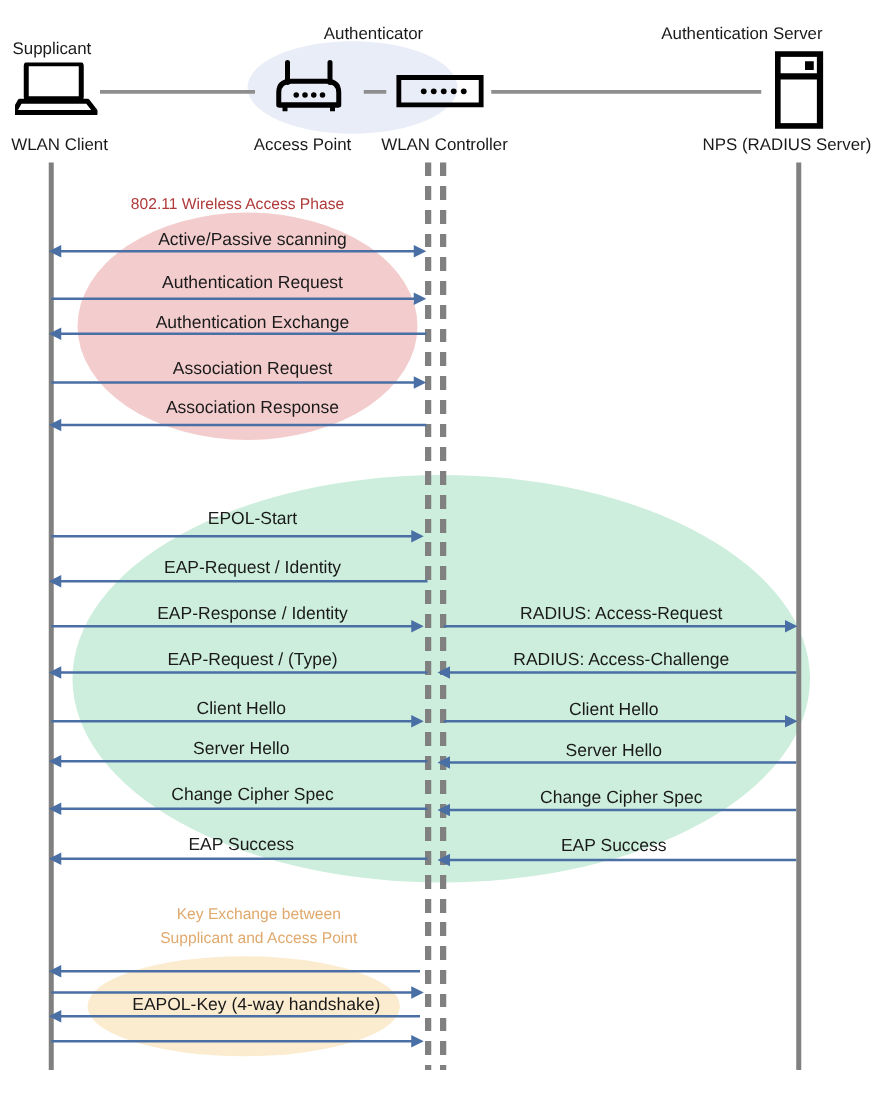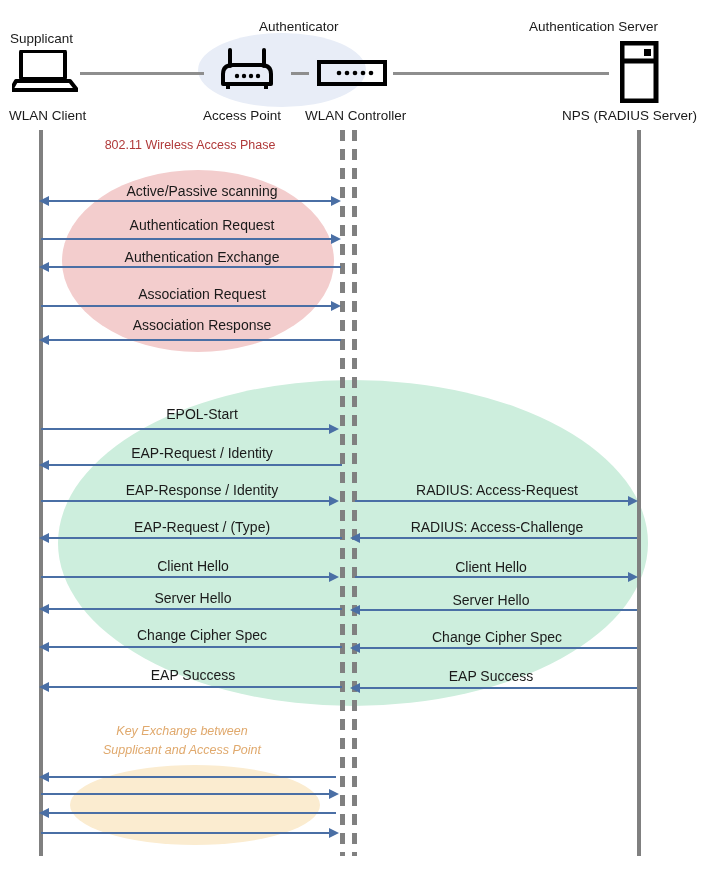--- a/index.html
+++ b/index.html
@@ -173,21 +173,21 @@
 
   <div class="phase-ellipse" style="left:58px; top:380px; width:590px; height:326px; background:#cdeedd;"></div>
 
   <div class="phase-ellipse" style="left:70px; top:765px; width:250px; height:80px; background:#fbecd0;"></div>
 
   <div class="lifeline-solid" style="left:39px; top:130px; height:726px;"></div>
   <div class="lifeline-dashed" style="left:340px; top:130px; height:726px;"></div>
   <div class="lifeline-dashed" style="left:352px; top:130px; height:726px;"></div>
   <div class="lifeline-solid" style="left:637px; top:130px; height:726px;"></div>
 
-  <div class="phase-label" style="left:88px; top:136px; width:204px; color:#b03a3a;">802.11 Wireless Access Phase</div>
+  <div class="phase-label" style="left:88px; top:154px; width:204px; color:#b03a3a;">802.11 Wireless Access Phase</div>
 
   <div class="msg-label" style="left:202px; top:183px;">Active/Passive scanning</div>
   <div class="msg-line" style="left:48px; top:200px; width:286px;"></div>
   <div class="arrowhead left" style="left:39px; top:196px;"></div>
   <div class="arrowhead right" style="left:331px; top:196px;"></div>
 
   <div class="msg-label" style="left:202px; top:217px;">Authentication Request</div>
   <div class="msg-line" style="left:41px; top:238px; width:293px;"></div>
   <div class="arrowhead right" style="left:331px; top:234px;"></div>
 
@@ -253,28 +253,29 @@
   <div class="arrowhead left" style="left:350px; top:643px;"></div>
 
   <div class="msg-label" style="left:193px; top:667px;">EAP Success</div>
   <div class="msg-line" style="left:48px; top:686px; width:294px;"></div>
   <div class="arrowhead left" style="left:39px; top:682px;"></div>
 
   <div class="msg-label" style="left:491px; top:668px;">EAP Success</div>
   <div class="msg-line" style="left:359px; top:687px; width:278px;"></div>
   <div class="arrowhead left" style="left:350px; top:683px;"></div>
 
-  <div class="phase-label" style="left:76px; top:722px; width:212px; color:#e0a96d;font-style:italic;">Key Exchange between
+  <div class="phase-label" style="left:101px; top:722px; width:212px; color:#e0a96d;">Key Exchange between
 Supplicant and Access Point</div>
 
   <div class="msg-line" style="left:48px; top:776px; width:288px;"></div>
   <div class="arrowhead left" style="left:39px; top:772px;"></div>
 
   <div class="msg-line" style="left:41px; top:793px; width:291px;"></div>
   <div class="arrowhead right" style="left:329px; top:789px;"></div>
 
+  <div class="msg-label" style="left:205px; top:795px;">EAPOL-Key (4-way handshake)</div>
   <div class="msg-line" style="left:48px; top:812px; width:288px;"></div>
   <div class="arrowhead left" style="left:39px; top:808px;"></div>
 
   <div class="msg-line" style="left:41px; top:832px; width:291px;"></div>
   <div class="arrowhead right" style="left:329px; top:828px;"></div>
 
 </div>
 
 </body></html>

